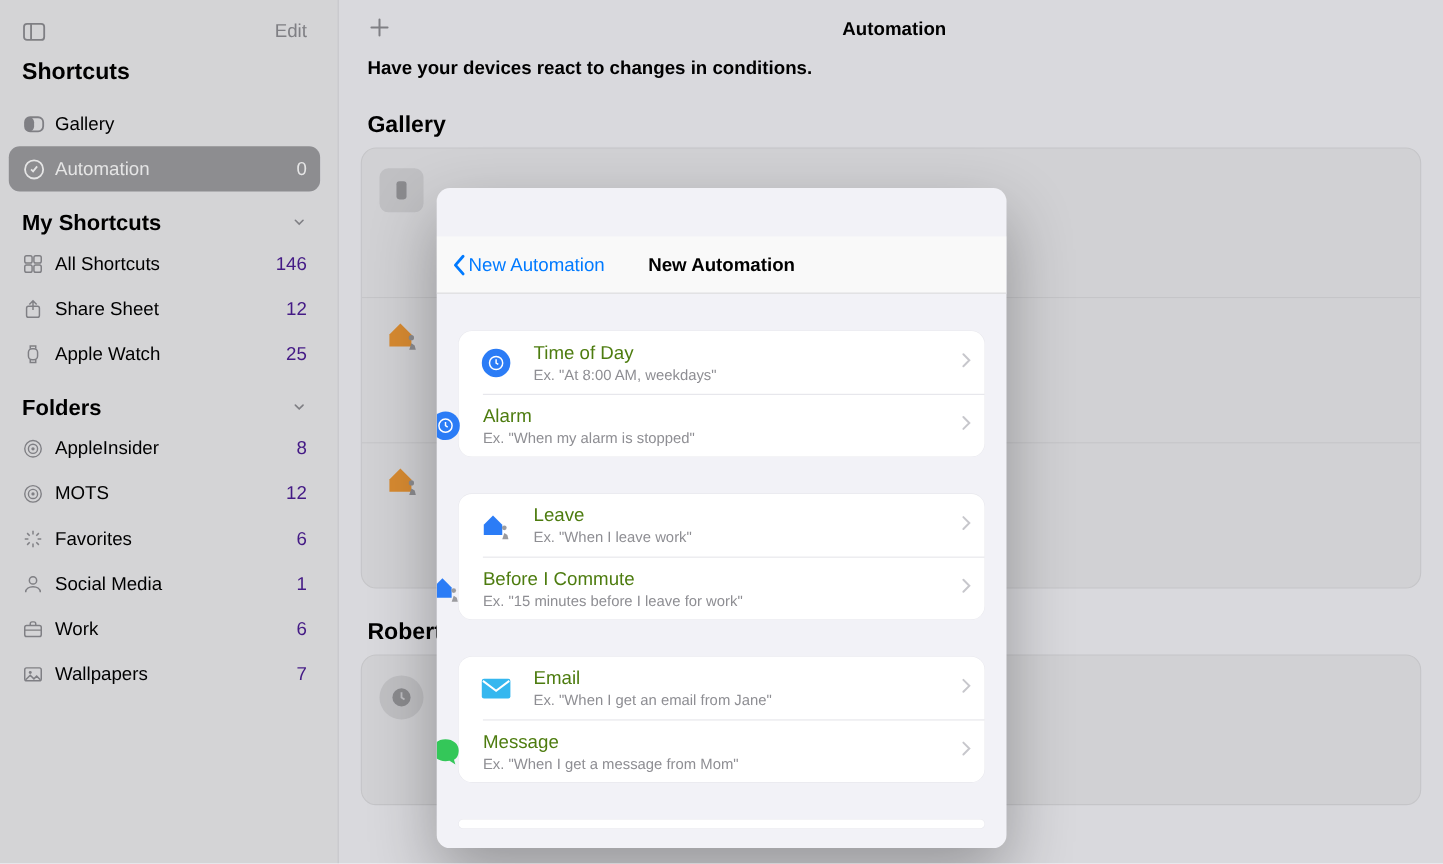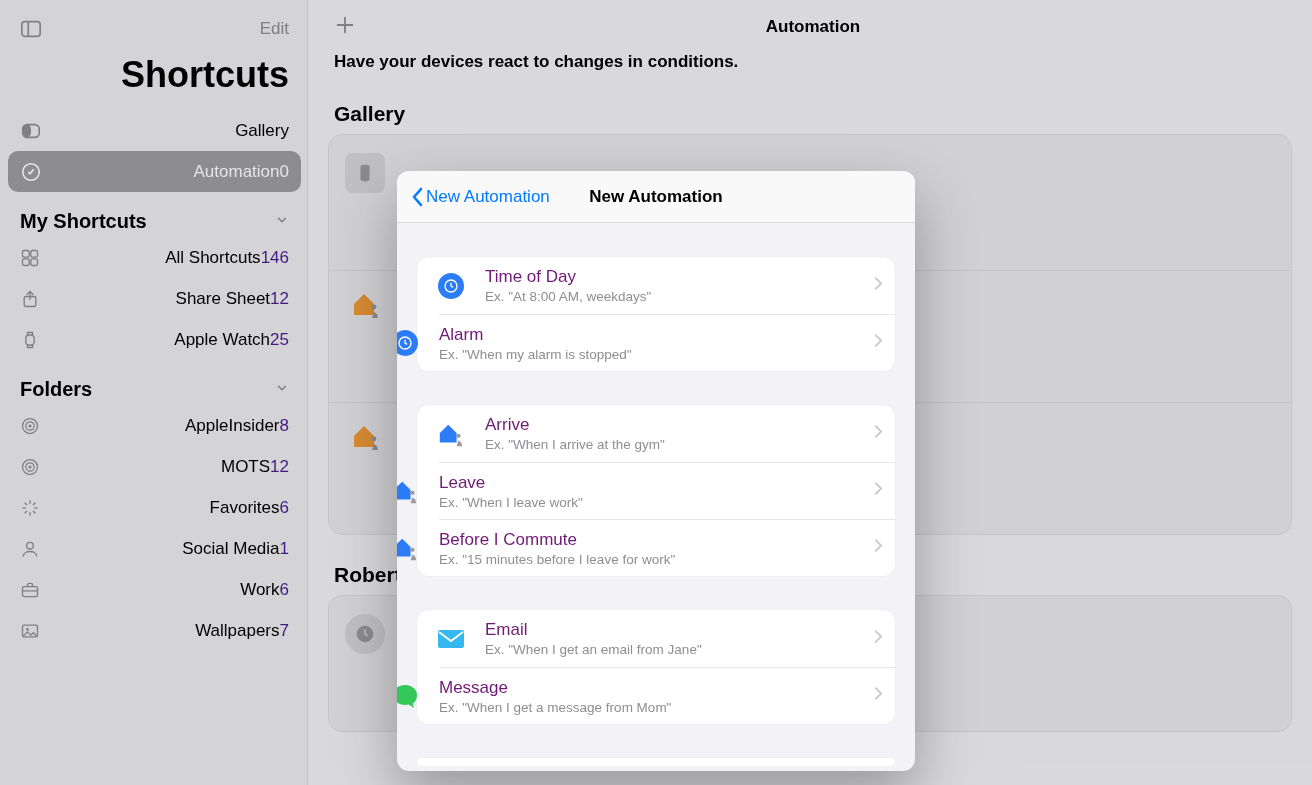--- a/index.html
+++ b/index.html
@@ -15,22 +15,21 @@
     width: 1312px; height: 785px;
     position: relative;
     background: #f2f2f7;
   }
   .sidebar {
     position: absolute;
     left: 0; top: 0; bottom: 0;
     width: 308px;
     background: #ececef;
     border-right: 1px solid #d9d9dc;
-    padding: 10px 6px 0 8px;
-    text-align: right;
+    padding: 10px 16px 0 8px;
   }
   .main {
     position: absolute;
     left: 308px; top: 0; right: 0; bottom: 0;
     background: #f2f2f7;
     padding: 0 20px;
   }
   .overlay {
     position: absolute; inset: 0;
     background: rgba(0,0,0,0.10);
@@ -38,21 +37,21 @@
     pointer-events: none;
   }
   
   .sb-toprow {
     display:flex; align-items:center; justify-content:space-between;
     padding: 8px 12px 6px 12px;
   }
   .sb-toprow .toggle-icon { color:#888; }
   .sb-toprow .edit { color:#8e8e93; font-size:17px; }
   .sb-title {
-    font-size: 36px; font-weight: 700;
+    font-size: 21px; font-weight: 700;
     padding: 8px 12px 14px 12px;
   }
   .sb-item {
     display:flex; align-items:center;
     height: 41px;
     padding: 0 12px;
     border-radius: 10px;
     color:#000;
   }
   .sb-item .icon-slot {
@@ -130,20 +129,21 @@
     overflow:hidden;
     z-index: 20;
   }
   .modal-head {
     height: 52px;
     background:#f9f9f9;
     border-bottom:1px solid #d9d9dc;
     display:flex; align-items:center;
     position:relative;
     padding: 0 14px;
+    margin-top: 44px;
   }
   .modal-back {
     color:#007aff; font-size:17px;
     display:flex; align-items:center; gap:3px;
   }
   .modal-title {
     position:absolute; left:0; right:0; text-align:center;
     font-size:17px; font-weight:600;
     pointer-events:none;
   }
@@ -170,21 +170,21 @@
     margin-left:22px;
     padding-left:0;
   }
   .trig-row + .trig-row .trig-ic { margin-left:-54px; }
   .trig-ic {
     width:40px; display:flex; align-items:center; justify-content:center;
     margin-right:14px;
     position:relative;
   }
   .trig-col { flex:1; }
-  .trig-t { font-size:17px; color:#701a75; }
+  .trig-t { font-size:17px; color:#4d7c0f; }
   .trig-s { font-size:13.5px; color:#8e8e93; margin-top:2px;}
   .trig-chev { color:#c7c7cc; font-size:17px; }
 
   .circle-blue {
     width:26px; height:26px; border-radius:50%;
     background:#2b7cf6;
     display:flex; align-items:center; justify-content:center;
   }
   .house-blue svg .h { fill:#2b7cf6; }
   .house-orange svg .h { fill:#f09a37; }
@@ -488,52 +488,36 @@
       <div class="trig-group" style="margin-top:34px">
         <div class="trig-row">
           <div class="trig-ic house-blue">
               <svg width="32" height="28" viewBox="0 0 34 30">
                 <path class="h" d="M5 14 L14 5 L23 14 V24 H5 Z"></path>
                 <circle cx="25" cy="17" r="2.3" fill="#9b9b9f"></circle>
                 <path d="M23 28 l2 -6 l3 2 l1 4" fill="#9b9b9f"></path>
               </svg>
             </div>
           <div class="trig-col">
-              <div class="trig-t">Arrive</div>
-              <div class="trig-s">Ex. "When I arrive at the gym"</div>
+              <div class="trig-t">Leave</div>
+              <div class="trig-s">Ex. "When I leave work"</div>
             </div>
           <span class="trig-chev"><svg width="9" height="15" viewBox="0 0 10 16">
                 <path d="M2 2l6 6-6 6" fill="none" stroke="#c7c7cc" stroke-width="2" stroke-linecap="round"></path>
               </svg></span>
         </div>
         <div class="trig-row">
           <div class="trig-ic house-blue">
               <svg width="32" height="28" viewBox="0 0 34 30">
                 <path class="h" d="M5 14 L14 5 L23 14 V24 H5 Z"></path>
                 <circle cx="25" cy="17" r="2.3" fill="#9b9b9f"></circle>
                 <path d="M23 28 l2 -6 l3 2 l1 4" fill="#9b9b9f"></path>
               </svg>
             </div>
           <div class="trig-col">
-              <div class="trig-t">Leave</div>
-              <div class="trig-s">Ex. "When I leave work"</div>
-            </div>
-          <span class="trig-chev"><svg width="9" height="15" viewBox="0 0 10 16">
-                <path d="M2 2l6 6-6 6" fill="none" stroke="#c7c7cc" stroke-width="2" stroke-linecap="round"></path>
-              </svg></span>
-        </div>
-        <div class="trig-row">
-          <div class="trig-ic house-blue">
-              <svg width="32" height="28" viewBox="0 0 34 30">
-                <path class="h" d="M5 14 L14 5 L23 14 V24 H5 Z"></path>
-                <circle cx="25" cy="17" r="2.3" fill="#9b9b9f"></circle>
-                <path d="M23 28 l2 -6 l3 2 l1 4" fill="#9b9b9f"></path>
-              </svg>
-            </div>
-          <div class="trig-col">
               <div class="trig-t">Before I Commute</div>
               <div class="trig-s">Ex. "15 minutes before I leave for work"</div>
             </div>
           <span class="trig-chev"><svg width="9" height="15" viewBox="0 0 10 16">
                 <path d="M2 2l6 6-6 6" fill="none" stroke="#c7c7cc" stroke-width="2" stroke-linecap="round"></path>
               </svg></span>
         </div>
       </div>
 
       <div class="trig-group" style="margin-top:34px">

